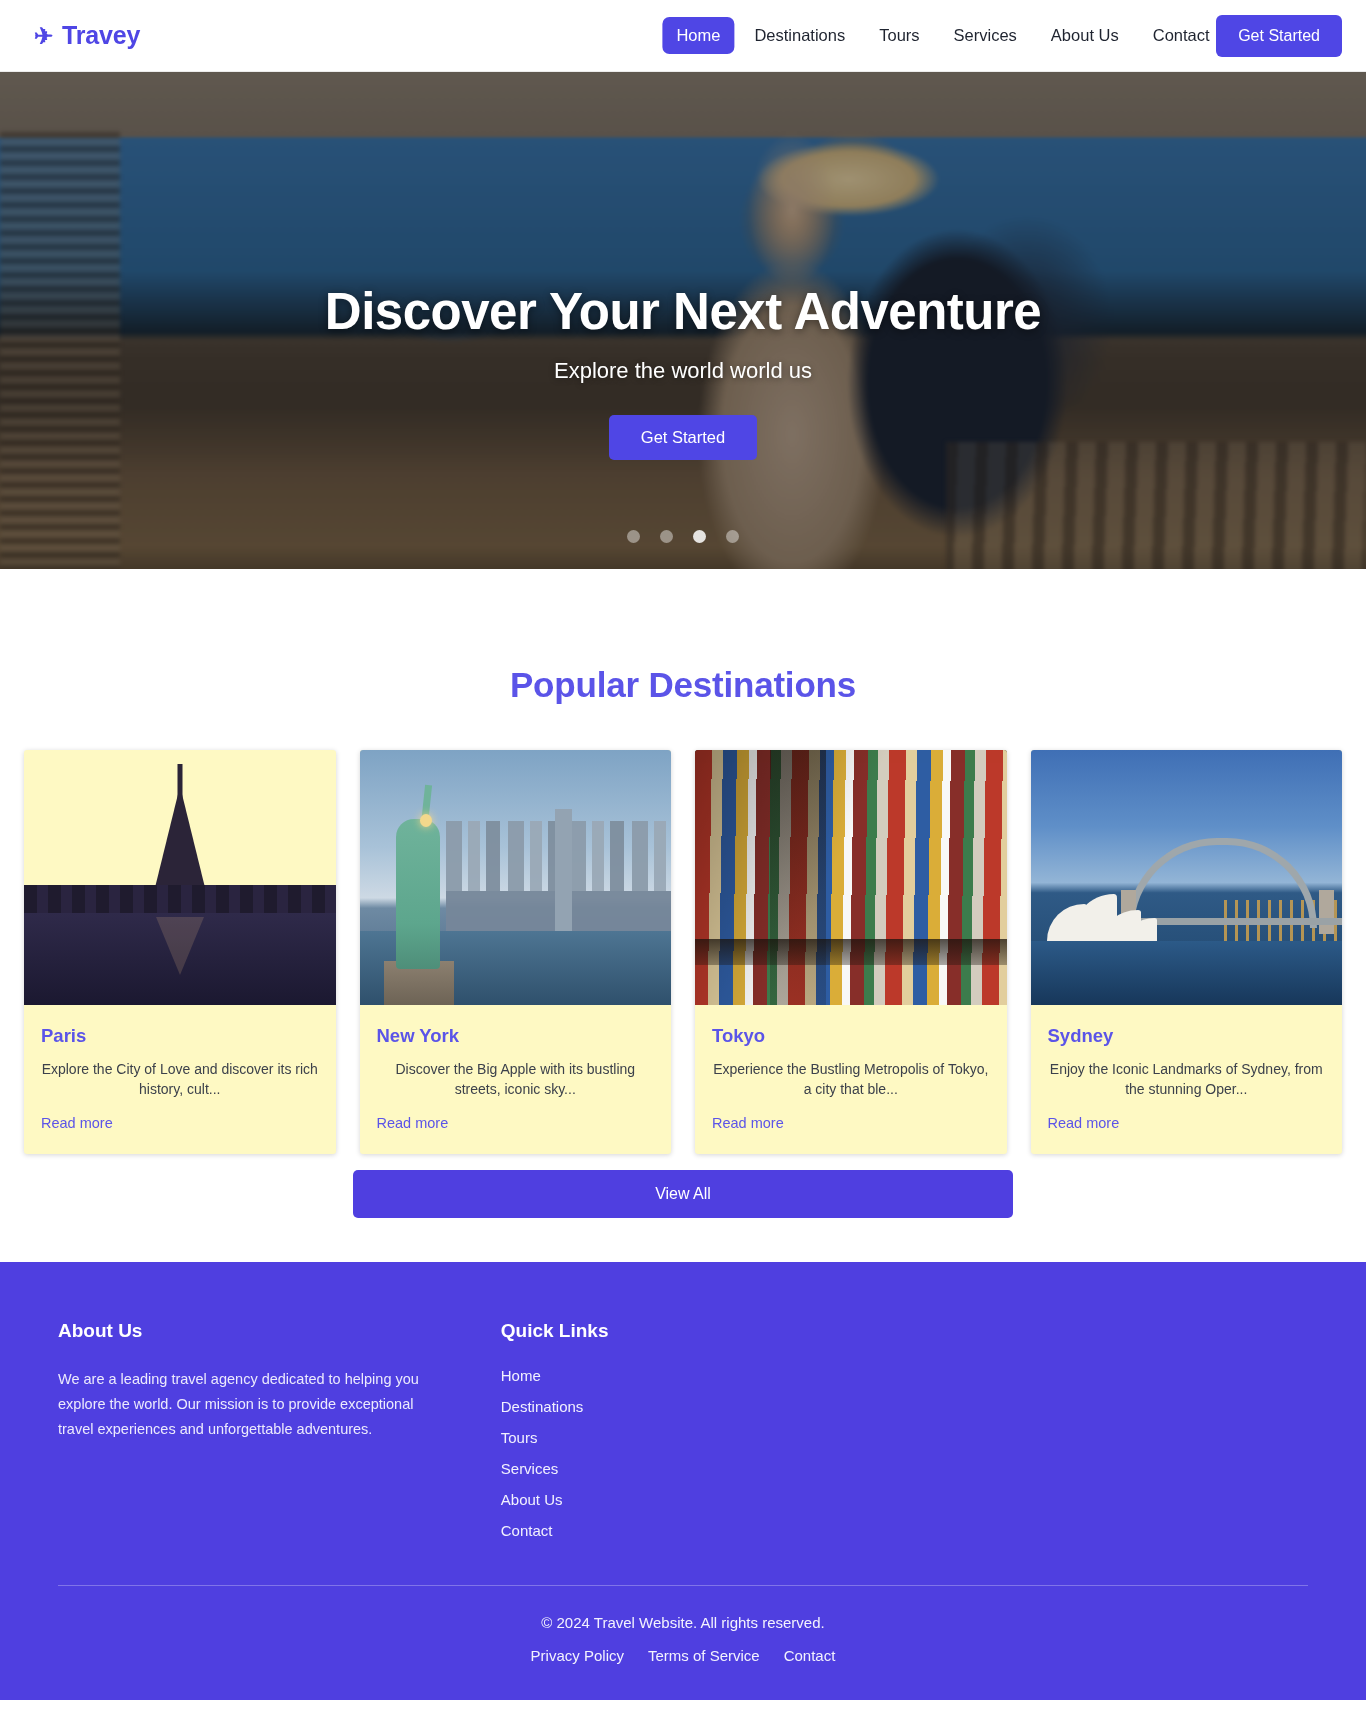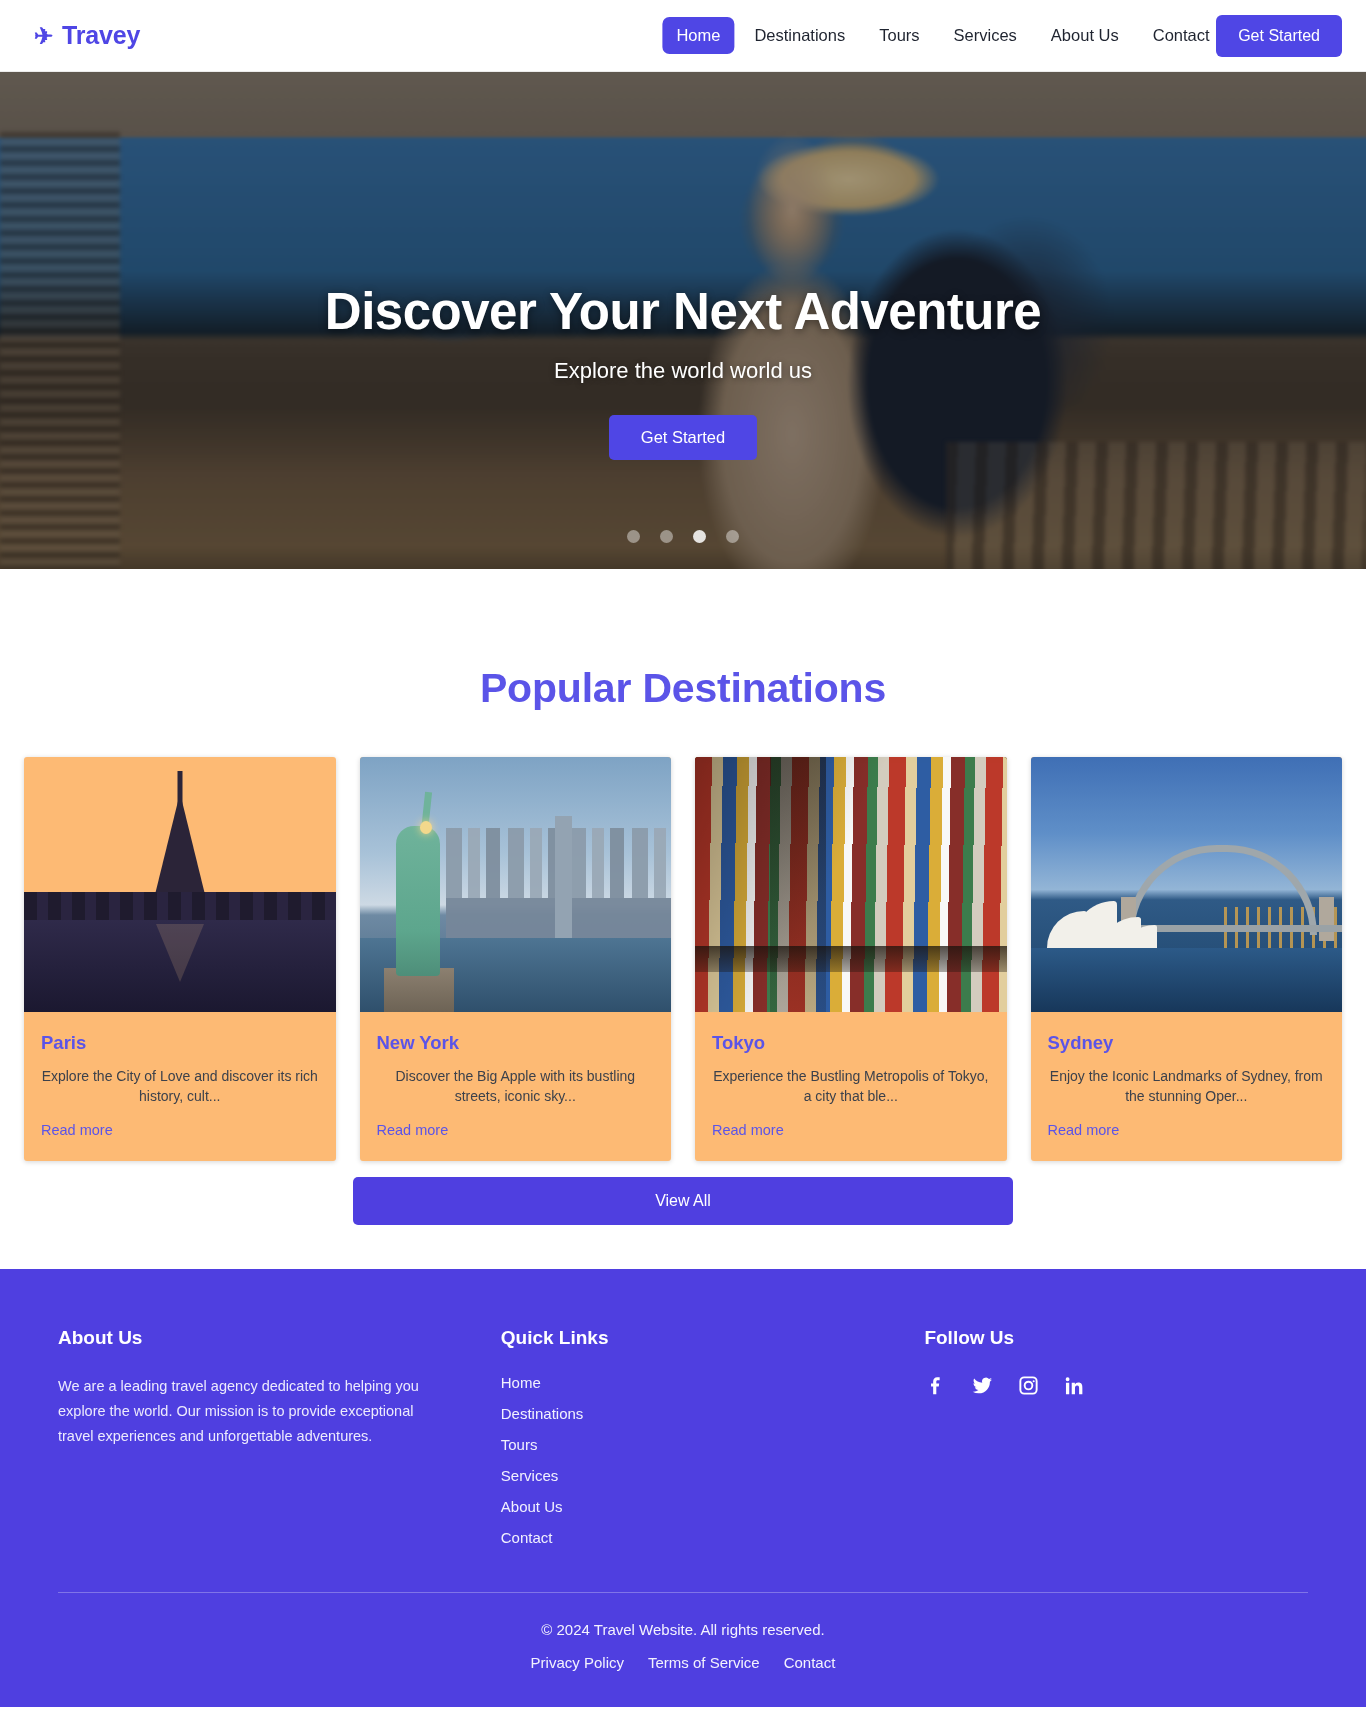--- a/index.html
+++ b/index.html
@@ -175,33 +175,33 @@
   .dot.active { background: rgba(255,255,255,0.85); }
 
   
   .section {
     background: #ffffff;
     padding: 96px 0 44px;
   }
   .section-title {
     text-align: center;
     color: #5b54e8;
-    font-size: 41px;
+    font-size: 35px;
     font-weight: bold;
     letter-spacing: -0.2px;
     margin-bottom: 45px;
   }
   .cards {
     display: grid;
     grid-template-columns: repeat(4, 1fr);
     gap: 24px;
     padding: 0 24px;
   }
   .card {
-    background: #fdba74;
+    background: #fef9c3;
     border-radius: 3px;
     box-shadow: 0 1px 5px rgba(0,0,0,0.17);
     overflow: hidden;
     display: flex;
     flex-direction: column;
   }
   .card-img {
     height: 255px;
     position: relative;
     overflow: hidden;
@@ -617,45 +617,20 @@
       <div class="footer-links">
         <a class="footer-link">Home</a>
         <a class="footer-link">Destinations</a>
         <a class="footer-link">Tours</a>
         <a class="footer-link">Services</a>
         <a class="footer-link">About Us</a>
         <a class="footer-link">Contact</a>
       </div>
     </div>
 
-    <div>
-      <h4 class="footer-head">Follow Us</h4>
-      <div class="socials">
-        <a class="social" title="Facebook">
-          <svg viewBox="0 0 24 24">
-              <path d="M15.3 3.5h-2.6c-2.5 0-4.2 1.7-4.2 4.3v2.1H6.3v3.2h2.2V21h3.3v-7.9h2.6l.4-3.2h-3V8.1c0-.9.3-1.5 1.6-1.5h1.9V3.5z"></path>
-            </svg>
-        </a>
-        <a class="social" title="Twitter">
-          <svg viewBox="0 0 24 24">
-              <path d="M22 5.8c-.7.3-1.5.6-2.4.7.9-.5 1.5-1.3 1.8-2.3-.8.5-1.7.8-2.6 1A4.1 4.1 0 0 0 11.7 9c-3.4-.2-6.4-1.8-8.4-4.3-.4.6-.6 1.3-.6 2.1 0 1.4.7 2.7 1.8 3.4-.7 0-1.3-.2-1.9-.5v.1c0 2 1.4 3.6 3.3 4-.3.1-.7.1-1.1.1-.3 0-.5 0-.8-.1.5 1.6 2 2.8 3.8 2.9a8.3 8.3 0 0 1-6.1 1.7A11.6 11.6 0 0 0 8 20.2c7.6 0 11.7-6.3 11.7-11.7v-.5c.8-.6 1.5-1.3 2.3-2.2z"></path>
-            </svg>
-        </a>
-        <a class="social" title="Instagram">
-          <svg viewBox="0 0 24 24">
-              <path d="M7.5 2.5h9A5 5 0 0 1 21.5 7.5v9a5 5 0 0 1-5 5h-9a5 5 0 0 1-5-5v-9a5 5 0 0 1 5-5zm0 2A3 3 0 0 0 4.5 7.5v9a3 3 0 0 0 3 3h9a3 3 0 0 0 3-3v-9a3 3 0 0 0-3-3h-9zM12 7a5 5 0 1 1 0 10 5 5 0 0 1 0-10zm0 2a3 3 0 1 0 0 6 3 3 0 0 0 0-6zm5.4-2.6a1.1 1.1 0 1 1 0 2.2 1.1 1.1 0 0 1 0-2.2z"></path>
-            </svg>
-        </a>
-        <a class="social" title="LinkedIn">
-          <svg viewBox="0 0 24 24">
-              <path d="M4.8 3.5a2 2 0 1 1 0 4 2 2 0 0 1 0-4zM3.1 9.2h3.4V21H3.1V9.2zm6 0h3.3v1.6h.1c.5-.9 1.6-1.9 3.4-1.9 3.6 0 4.3 2.3 4.3 5.4V21h-3.4v-5.9c0-1.4 0-3.2-2-3.2s-2.3 1.5-2.3 3.1V21H9.1V9.2z"></path>
-            </svg>
-        </a>
-      </div>
-    </div>
 
   </div>
 
   <div class="footer-divider"></div>
 
   <div class="footer-bottom">
     <div class="copyright">© 2024 Travel Website. All rights reserved.</div>
     <div class="legal">
       <a>Privacy Policy</a>
       <a>Terms of Service</a>

